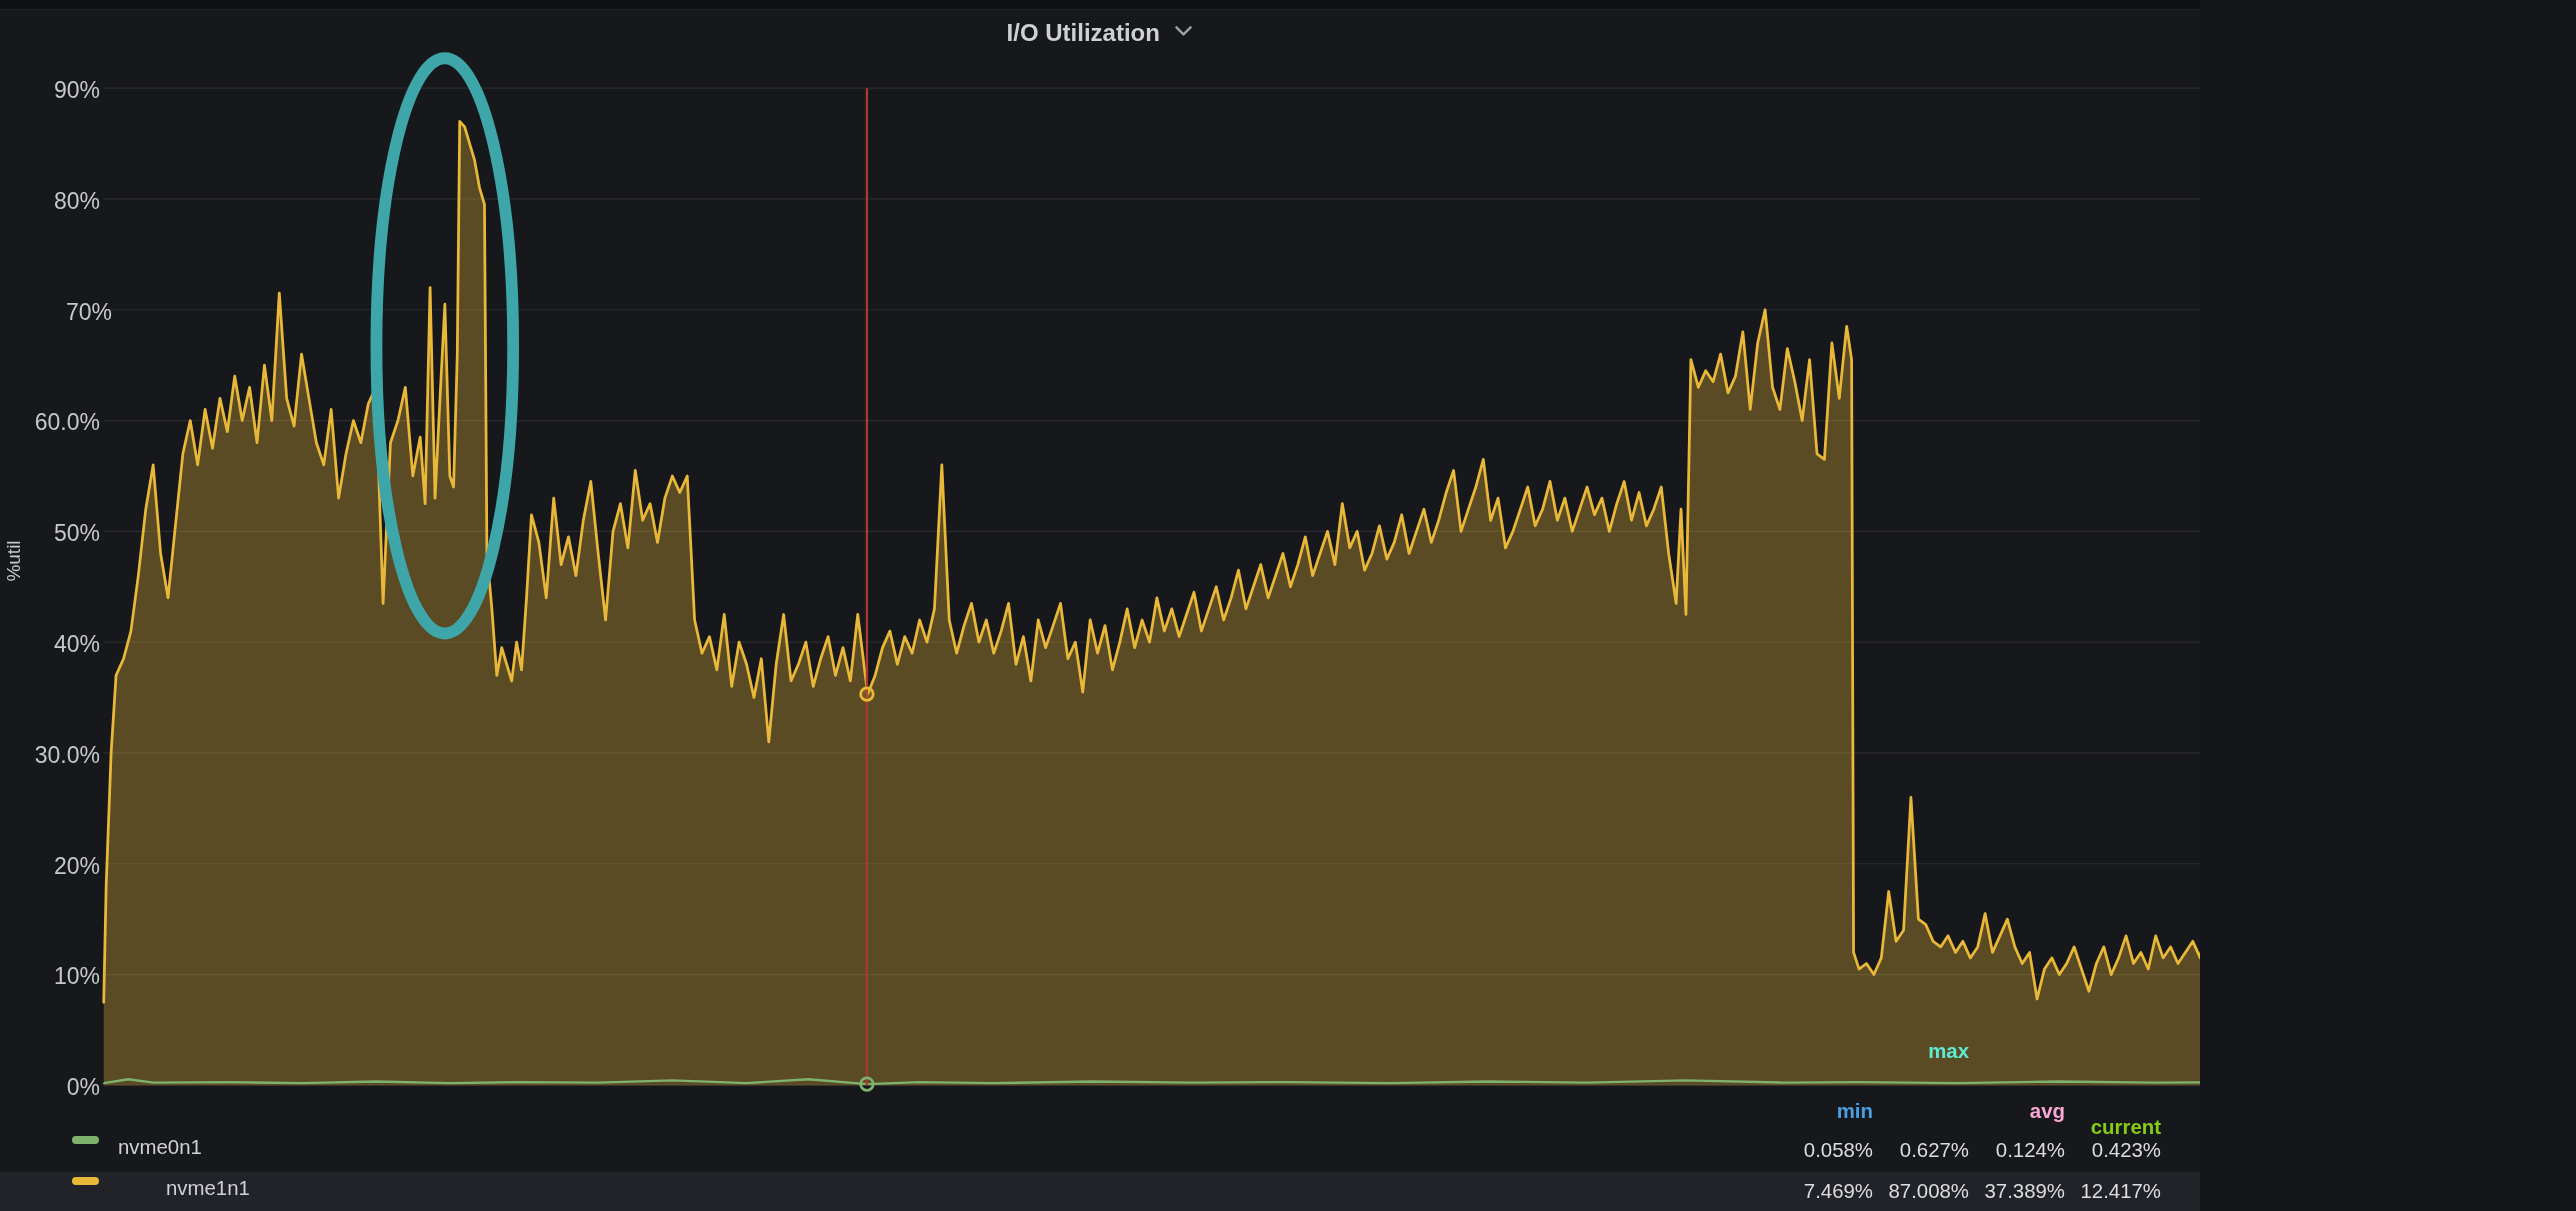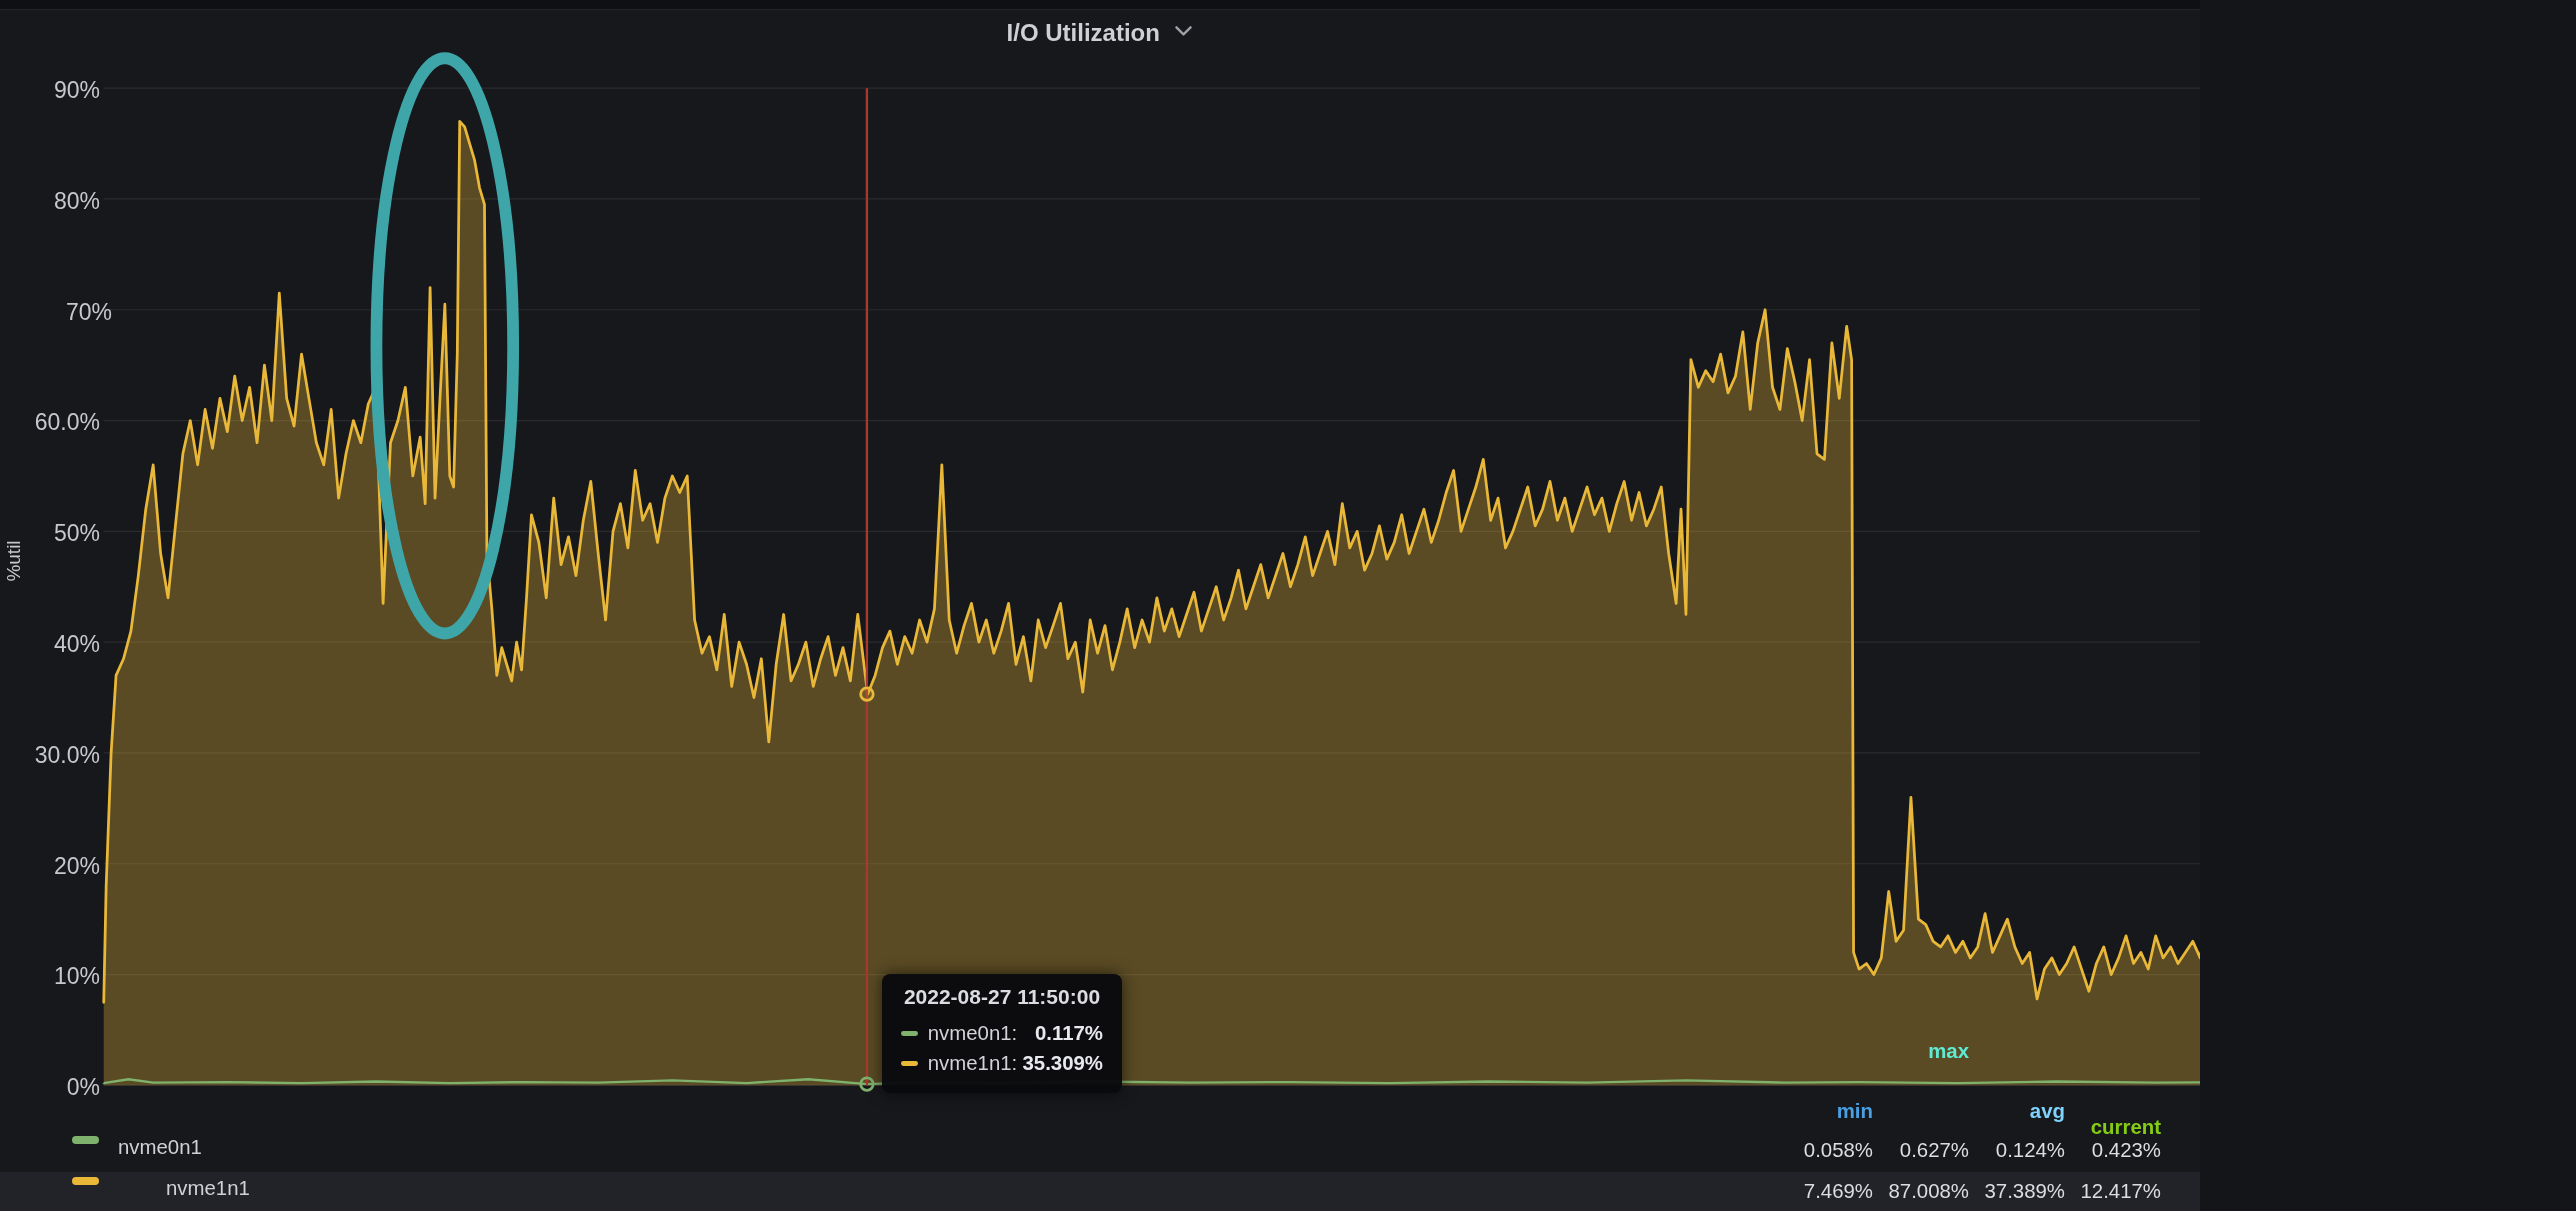--- a/index.html
+++ b/index.html
@@ -72,41 +72,26 @@
       <line x1="132" y1="112" x2="3278" y2="112" stroke="rgba(255,255,255,0.085)" stroke-width="1.5"></line>
       <path d="M132 1275.25 L132.0 1275.3 L135.1 1127.2 L141.4 958.0 L147.7 859.3 L157.2 838.1 L166.6 802.9 L176.0 732.4 L185.5 647.8 L194.9 591.4 L204.4 704.2 L213.8 760.6 L223.2 669.0 L232.7 577.3 L242.1 535.0 L251.5 591.4 L261.0 520.9 L270.4 570.3 L279.9 506.8 L289.3 549.1 L298.7 478.6 L308.2 535.0 L317.6 492.7 L327.1 563.2 L336.5 464.5 L345.9 535.0 L355.4 372.9 L364.8 506.8 L374.2 542.0 L383.7 450.4 L393.1 506.8 L402.6 563.2 L412.0 591.4 L421.4 520.9 L430.9 633.7 L440.3 577.3 L449.7 535.0 L459.2 563.2 L468.6 513.9 L478.1 492.7 L487.5 767.6 L496.9 563.2 L506.4 535.0 L515.8 492.7 L525.3 605.5 L534.7 556.1 L541.0 640.8 L547.3 365.8 L553.6 633.7 L559.9 506.8 L566.1 387.0 L572.4 605.5 L577.2 619.6 L581.9 450.4 L585.0 154.3 L591.3 161.3 L597.6 182.5 L603.9 203.7 L610.2 238.9 L616.5 260.0 L619.6 704.2 L625.9 774.7 L632.2 859.3 L638.5 824.0 L644.8 845.2 L651.1 866.4 L657.4 817.0 L663.7 852.3 L670.0 760.6 L676.3 654.9 L685.7 690.1 L695.1 760.6 L704.6 633.7 L714.0 718.3 L723.4 683.0 L732.9 732.4 L742.3 661.9 L751.8 612.5 L761.2 704.2 L770.6 788.8 L780.1 676.0 L789.5 640.8 L799.0 697.1 L808.4 598.5 L817.8 661.9 L827.3 640.8 L836.7 690.1 L846.1 633.7 L855.6 605.5 L865.0 626.6 L874.5 605.5 L883.9 788.8 L893.3 831.1 L902.8 810.0 L912.2 852.3 L921.6 781.8 L931.1 873.4 L940.5 817.0 L950.0 845.2 L959.4 887.5 L968.8 838.1 L978.3 943.9 L987.7 845.2 L997.2 781.8 L1006.6 866.4 L1016.0 845.2 L1025.5 817.0 L1034.9 873.4 L1044.3 838.1 L1053.8 810.0 L1063.2 859.3 L1072.7 824.0 L1082.1 866.4 L1091.5 781.8 L1104.1 883.3 L1113.6 859.3 L1123.0 824.0 L1132.4 802.9 L1141.9 845.2 L1151.3 810.0 L1160.7 831.1 L1170.2 788.8 L1179.6 817.0 L1189.1 774.7 L1198.5 591.4 L1207.9 788.8 L1217.4 831.1 L1226.8 795.9 L1236.2 767.6 L1245.7 817.0 L1255.1 788.8 L1264.6 831.1 L1274.0 802.9 L1283.4 767.6 L1292.9 845.2 L1302.3 810.0 L1311.8 866.4 L1321.2 788.8 L1330.6 824.0 L1340.1 795.9 L1349.5 767.6 L1358.9 838.1 L1368.4 817.0 L1377.8 880.5 L1387.3 788.8 L1396.7 831.1 L1406.1 795.9 L1415.6 852.3 L1425.0 817.0 L1434.4 774.7 L1443.9 824.0 L1453.3 788.8 L1462.8 817.0 L1472.2 760.6 L1481.6 802.9 L1491.1 774.7 L1500.5 810.0 L1509.9 781.8 L1519.4 753.5 L1528.8 802.9 L1538.3 774.7 L1547.7 746.5 L1557.1 788.8 L1566.6 760.6 L1576.0 725.4 L1585.5 774.7 L1594.9 746.5 L1604.3 718.3 L1613.8 760.6 L1623.2 732.4 L1632.6 704.2 L1642.1 746.5 L1651.5 718.3 L1661.0 683.0 L1670.4 732.4 L1679.8 704.2 L1689.3 676.0 L1698.7 718.3 L1708.1 640.8 L1717.6 697.1 L1727.0 676.0 L1736.5 725.4 L1745.9 704.2 L1755.3 669.0 L1764.8 711.3 L1774.2 690.1 L1783.7 654.9 L1793.1 704.2 L1802.5 676.0 L1812.0 647.8 L1821.4 690.1 L1830.8 661.9 L1840.3 626.6 L1849.7 598.5 L1859.2 676.0 L1868.6 647.8 L1878.0 619.6 L1887.5 584.4 L1896.9 661.9 L1906.3 633.7 L1915.8 697.1 L1925.2 676.0 L1934.7 647.8 L1944.1 619.6 L1953.5 669.0 L1963.0 647.8 L1972.4 612.5 L1981.8 661.9 L1991.3 633.7 L2000.7 676.0 L2010.2 647.8 L2019.6 619.6 L2029.0 654.9 L2038.5 633.7 L2047.9 676.0 L2057.4 640.8 L2066.8 612.5 L2076.2 661.9 L2085.7 626.6 L2095.1 669.0 L2104.5 647.8 L2114.0 619.6 L2123.4 704.2 L2132.9 767.6 L2139.1 647.8 L2145.4 781.8 L2151.7 457.5 L2161.2 492.7 L2170.6 471.5 L2180.0 485.6 L2189.5 450.4 L2198.9 499.8 L2208.4 478.6 L2217.8 422.2 L2227.2 520.9 L2236.7 436.3 L2246.1 394.0 L2255.6 492.7 L2265.0 520.9 L2274.4 443.4 L2283.9 485.6 L2293.3 535.0 L2302.7 457.5 L2312.2 577.3 L2321.6 584.4 L2331.1 436.3 L2340.5 506.8 L2349.9 415.1 L2356.2 457.5 L2358.7 1211.8 L2365.7 1233.0 L2375.1 1225.9 L2384.5 1240.0 L2394.0 1218.8 L2403.4 1134.3 L2412.8 1197.7 L2422.3 1183.6 L2431.7 1014.4 L2441.2 1169.5 L2450.6 1176.5 L2460.0 1197.7 L2469.5 1204.8 L2478.9 1190.7 L2488.4 1211.8 L2497.8 1197.7 L2507.2 1218.8 L2516.7 1204.8 L2526.1 1162.5 L2535.5 1211.8 L2545.0 1190.7 L2554.4 1169.5 L2563.9 1204.8 L2573.3 1225.9 L2582.7 1211.8 L2592.2 1271.0 L2601.6 1233.0 L2611.0 1218.8 L2620.5 1240.0 L2629.9 1225.9 L2639.4 1204.8 L2648.8 1233.0 L2658.2 1261.2 L2667.7 1225.9 L2677.1 1204.8 L2686.6 1240.0 L2696.0 1218.8 L2705.4 1190.7 L2714.9 1225.9 L2724.3 1211.8 L2733.7 1233.0 L2743.2 1190.7 L2752.6 1218.8 L2762.1 1204.8 L2771.5 1225.9 L2780.9 1211.8 L2790.4 1197.7 L2799.8 1218.8 L2809.2 1162.5 L2818.7 1211.8 L2828.1 1148.3 L2837.6 1225.9 L2847.0 1240.0 L2856.4 1211.8 L2865.9 1197.7 L2875.3 1218.8 L2884.8 1204.8 L2894.2 1176.5 L2903.6 1225.9 L2913.1 1211.8 L2922.5 1190.7 L2931.9 1218.8 L2941.4 1204.8 L2950.8 1183.6 L2960.3 1211.8 L2969.7 1197.7 L2979.1 1225.9 L2988.6 1204.8 L2998.0 1176.5 L3007.4 1211.8 L3016.9 1190.7 L3026.3 1218.8 L3035.8 1197.7 L3045.2 1169.5 L3054.6 1204.8 L3064.1 1183.6 L3073.5 1211.8 L3082.9 1190.7 L3092.4 1162.5 L3101.8 1197.7 L3111.3 1176.5 L3120.7 1204.8 L3130.1 1183.6 L3139.6 1155.4 L3149.0 1190.7 L3158.5 1169.5 L3167.9 1197.7 L3177.3 1176.5 L3186.8 1204.8 L3196.2 1183.6 L3205.6 1197.7 L3215.1 1169.5 L3224.5 1084.9 L3234.0 1176.5 L3240.2 1190.7 L3249.7 1197.7 L3259.1 1190.7 L3268.6 1200.5 L3278.0 1206.2 L3278 1381 L132 1381 Z" fill="rgba(234,184,57,0.32)" stroke="none"></path>
       <path d="M132 1275.25 L132.0 1275.3 L135.1 1127.2 L141.4 958.0 L147.7 859.3 L157.2 838.1 L166.6 802.9 L176.0 732.4 L185.5 647.8 L194.9 591.4 L204.4 704.2 L213.8 760.6 L223.2 669.0 L232.7 577.3 L242.1 535.0 L251.5 591.4 L261.0 520.9 L270.4 570.3 L279.9 506.8 L289.3 549.1 L298.7 478.6 L308.2 535.0 L317.6 492.7 L327.1 563.2 L336.5 464.5 L345.9 535.0 L355.4 372.9 L364.8 506.8 L374.2 542.0 L383.7 450.4 L393.1 506.8 L402.6 563.2 L412.0 591.4 L421.4 520.9 L430.9 633.7 L440.3 577.3 L449.7 535.0 L459.2 563.2 L468.6 513.9 L478.1 492.7 L487.5 767.6 L496.9 563.2 L506.4 535.0 L515.8 492.7 L525.3 605.5 L534.7 556.1 L541.0 640.8 L547.3 365.8 L553.6 633.7 L559.9 506.8 L566.1 387.0 L572.4 605.5 L577.2 619.6 L581.9 450.4 L585.0 154.3 L591.3 161.3 L597.6 182.5 L603.9 203.7 L610.2 238.9 L616.5 260.0 L619.6 704.2 L625.9 774.7 L632.2 859.3 L638.5 824.0 L644.8 845.2 L651.1 866.4 L657.4 817.0 L663.7 852.3 L670.0 760.6 L676.3 654.9 L685.7 690.1 L695.1 760.6 L704.6 633.7 L714.0 718.3 L723.4 683.0 L732.9 732.4 L742.3 661.9 L751.8 612.5 L761.2 704.2 L770.6 788.8 L780.1 676.0 L789.5 640.8 L799.0 697.1 L808.4 598.5 L817.8 661.9 L827.3 640.8 L836.7 690.1 L846.1 633.7 L855.6 605.5 L865.0 626.6 L874.5 605.5 L883.9 788.8 L893.3 831.1 L902.8 810.0 L912.2 852.3 L921.6 781.8 L931.1 873.4 L940.5 817.0 L950.0 845.2 L959.4 887.5 L968.8 838.1 L978.3 943.9 L987.7 845.2 L997.2 781.8 L1006.6 866.4 L1016.0 845.2 L1025.5 817.0 L1034.9 873.4 L1044.3 838.1 L1053.8 810.0 L1063.2 859.3 L1072.7 824.0 L1082.1 866.4 L1091.5 781.8 L1104.1 883.3 L1113.6 859.3 L1123.0 824.0 L1132.4 802.9 L1141.9 845.2 L1151.3 810.0 L1160.7 831.1 L1170.2 788.8 L1179.6 817.0 L1189.1 774.7 L1198.5 591.4 L1207.9 788.8 L1217.4 831.1 L1226.8 795.9 L1236.2 767.6 L1245.7 817.0 L1255.1 788.8 L1264.6 831.1 L1274.0 802.9 L1283.4 767.6 L1292.9 845.2 L1302.3 810.0 L1311.8 866.4 L1321.2 788.8 L1330.6 824.0 L1340.1 795.9 L1349.5 767.6 L1358.9 838.1 L1368.4 817.0 L1377.8 880.5 L1387.3 788.8 L1396.7 831.1 L1406.1 795.9 L1415.6 852.3 L1425.0 817.0 L1434.4 774.7 L1443.9 824.0 L1453.3 788.8 L1462.8 817.0 L1472.2 760.6 L1481.6 802.9 L1491.1 774.7 L1500.5 810.0 L1509.9 781.8 L1519.4 753.5 L1528.8 802.9 L1538.3 774.7 L1547.7 746.5 L1557.1 788.8 L1566.6 760.6 L1576.0 725.4 L1585.5 774.7 L1594.9 746.5 L1604.3 718.3 L1613.8 760.6 L1623.2 732.4 L1632.6 704.2 L1642.1 746.5 L1651.5 718.3 L1661.0 683.0 L1670.4 732.4 L1679.8 704.2 L1689.3 676.0 L1698.7 718.3 L1708.1 640.8 L1717.6 697.1 L1727.0 676.0 L1736.5 725.4 L1745.9 704.2 L1755.3 669.0 L1764.8 711.3 L1774.2 690.1 L1783.7 654.9 L1793.1 704.2 L1802.5 676.0 L1812.0 647.8 L1821.4 690.1 L1830.8 661.9 L1840.3 626.6 L1849.7 598.5 L1859.2 676.0 L1868.6 647.8 L1878.0 619.6 L1887.5 584.4 L1896.9 661.9 L1906.3 633.7 L1915.8 697.1 L1925.2 676.0 L1934.7 647.8 L1944.1 619.6 L1953.5 669.0 L1963.0 647.8 L1972.4 612.5 L1981.8 661.9 L1991.3 633.7 L2000.7 676.0 L2010.2 647.8 L2019.6 619.6 L2029.0 654.9 L2038.5 633.7 L2047.9 676.0 L2057.4 640.8 L2066.8 612.5 L2076.2 661.9 L2085.7 626.6 L2095.1 669.0 L2104.5 647.8 L2114.0 619.6 L2123.4 704.2 L2132.9 767.6 L2139.1 647.8 L2145.4 781.8 L2151.7 457.5 L2161.2 492.7 L2170.6 471.5 L2180.0 485.6 L2189.5 450.4 L2198.9 499.8 L2208.4 478.6 L2217.8 422.2 L2227.2 520.9 L2236.7 436.3 L2246.1 394.0 L2255.6 492.7 L2265.0 520.9 L2274.4 443.4 L2283.9 485.6 L2293.3 535.0 L2302.7 457.5 L2312.2 577.3 L2321.6 584.4 L2331.1 436.3 L2340.5 506.8 L2349.9 415.1 L2356.2 457.5 L2358.7 1211.8 L2365.7 1233.0 L2375.1 1225.9 L2384.5 1240.0 L2394.0 1218.8 L2403.4 1134.3 L2412.8 1197.7 L2422.3 1183.6 L2431.7 1014.4 L2441.2 1169.5 L2450.6 1176.5 L2460.0 1197.7 L2469.5 1204.8 L2478.9 1190.7 L2488.4 1211.8 L2497.8 1197.7 L2507.2 1218.8 L2516.7 1204.8 L2526.1 1162.5 L2535.5 1211.8 L2545.0 1190.7 L2554.4 1169.5 L2563.9 1204.8 L2573.3 1225.9 L2582.7 1211.8 L2592.2 1271.0 L2601.6 1233.0 L2611.0 1218.8 L2620.5 1240.0 L2629.9 1225.9 L2639.4 1204.8 L2648.8 1233.0 L2658.2 1261.2 L2667.7 1225.9 L2677.1 1204.8 L2686.6 1240.0 L2696.0 1218.8 L2705.4 1190.7 L2714.9 1225.9 L2724.3 1211.8 L2733.7 1233.0 L2743.2 1190.7 L2752.6 1218.8 L2762.1 1204.8 L2771.5 1225.9 L2780.9 1211.8 L2790.4 1197.7 L2799.8 1218.8 L2809.2 1162.5 L2818.7 1211.8 L2828.1 1148.3 L2837.6 1225.9 L2847.0 1240.0 L2856.4 1211.8 L2865.9 1197.7 L2875.3 1218.8 L2884.8 1204.8 L2894.2 1176.5 L2903.6 1225.9 L2913.1 1211.8 L2922.5 1190.7 L2931.9 1218.8 L2941.4 1204.8 L2950.8 1183.6 L2960.3 1211.8 L2969.7 1197.7 L2979.1 1225.9 L2988.6 1204.8 L2998.0 1176.5 L3007.4 1211.8 L3016.9 1190.7 L3026.3 1218.8 L3035.8 1197.7 L3045.2 1169.5 L3054.6 1204.8 L3064.1 1183.6 L3073.5 1211.8 L3082.9 1190.7 L3092.4 1162.5 L3101.8 1197.7 L3111.3 1176.5 L3120.7 1204.8 L3130.1 1183.6 L3139.6 1155.4 L3149.0 1190.7 L3158.5 1169.5 L3167.9 1197.7 L3177.3 1176.5 L3186.8 1204.8 L3196.2 1183.6 L3205.6 1197.7 L3215.1 1169.5 L3224.5 1084.9 L3234.0 1176.5 L3240.2 1190.7 L3249.7 1197.7 L3259.1 1190.7 L3268.6 1200.5 L3278.0 1206.2" fill="none" stroke="#EAB839" stroke-width="3.5" stroke-linejoin="round"></path>
       <path d="M132 1378.18 L132.0 1378.2 L163.5 1373.2 L194.9 1377.5 L289.3 1376.8 L383.7 1378.2 L478.1 1376.1 L572.4 1378.2 L666.8 1376.8 L761.2 1377.5 L855.6 1374.7 L950.0 1378.2 L1028.6 1373.2 L1104.1 1379.4 L1170.2 1376.8 L1264.6 1378.2 L1390.4 1376.1 L1516.2 1377.5 L1642.1 1376.8 L1767.9 1378.2 L1893.8 1376.1 L2019.6 1377.5 L2145.4 1374.7 L2271.3 1377.5 L2365.7 1376.8 L2491.5 1378.2 L2617.3 1376.1 L2743.2 1377.5 L2869.0 1376.8 L2994.9 1377.5 L3120.7 1376.8 L3224.5 1374.7 L3278.0 1375.0" fill="none" stroke="#7EB26D" stroke-width="3" stroke-linejoin="round"></path>
       <line x1="1103.1702" y1="112" x2="1103.1702" y2="1381" stroke="#A93830" stroke-width="3"></line>
       <circle cx="1103.1702" cy="883.1431" r="8" fill="rgba(234,184,57,0.15)" stroke="#EAB839" stroke-width="3.5"></circle>
       <circle cx="1103.1702" cy="1379.3503" r="8" fill="none" stroke="#7EB26D" stroke-width="3.5"></circle>
       <ellipse cx="566" cy="440" rx="87" ry="366" fill="none" stroke="#3EA6A9" stroke-width="15"></ellipse>
     </svg>
 
-  <div id="tooltip">
-    <div id="tooltip-title">2022-08-27 11:50:00</div>
-    <div id="tooltip-rows">
-        <div class="tt-row">
-          <span class="tt-swatch" style="background: rgb(126, 178, 109);"></span>
-          <span>nvme0n1:</span>
-          <span class="tt-value">0.117%</span>
-        </div>
-        <div class="tt-row">
-          <span class="tt-swatch" style="background: rgb(234, 184, 57);"></span>
-          <span>nvme1n1:</span>
-          <span class="tt-value">35.309%</span>
-        </div>
-      </div>
-  </div>
 
   <div id="legend-highlight"></div>
   <div id="legend">
       <span class="stat-cell stat-header" style="top: 1100px; right: 327px; color: rgb(74, 159, 226);">min</span>
       <span class="stat-cell stat-header" style="top: 1040px; right: 231px; color: #5eead4;">max</span>
-      <span class="stat-cell stat-header" style="top: 1100px; right: 135px; color: #7dd3fc;">avg</span>
+      <span class="stat-cell stat-header" style="top: 1100px; right: 135px; color: #f9a8d4;">avg</span>
       <span class="stat-cell stat-header" style="top: 1116px; right: 39px; color: #84cc16;">current</span>
       <div class="legend-row" style="top: 1136px;">
         <span class="legend-swatch" style="background: rgb(126, 178, 109);"></span>
         <span class="legend-name">nvme0n1</span>
       </div>
       <span class="stat-cell" style="top: 1139px; right: 327px;">0.058%</span>
       <span class="stat-cell" style="top: 1139px; right: 231px;">0.627%</span>
       <span class="stat-cell" style="top: 1139px; right: 135px;">0.124%</span>
       <span class="stat-cell" style="top: 1139px; right: 39px;">0.423%</span>
       <div class="legend-row" style="top: 1177px; gap: 48px;">

